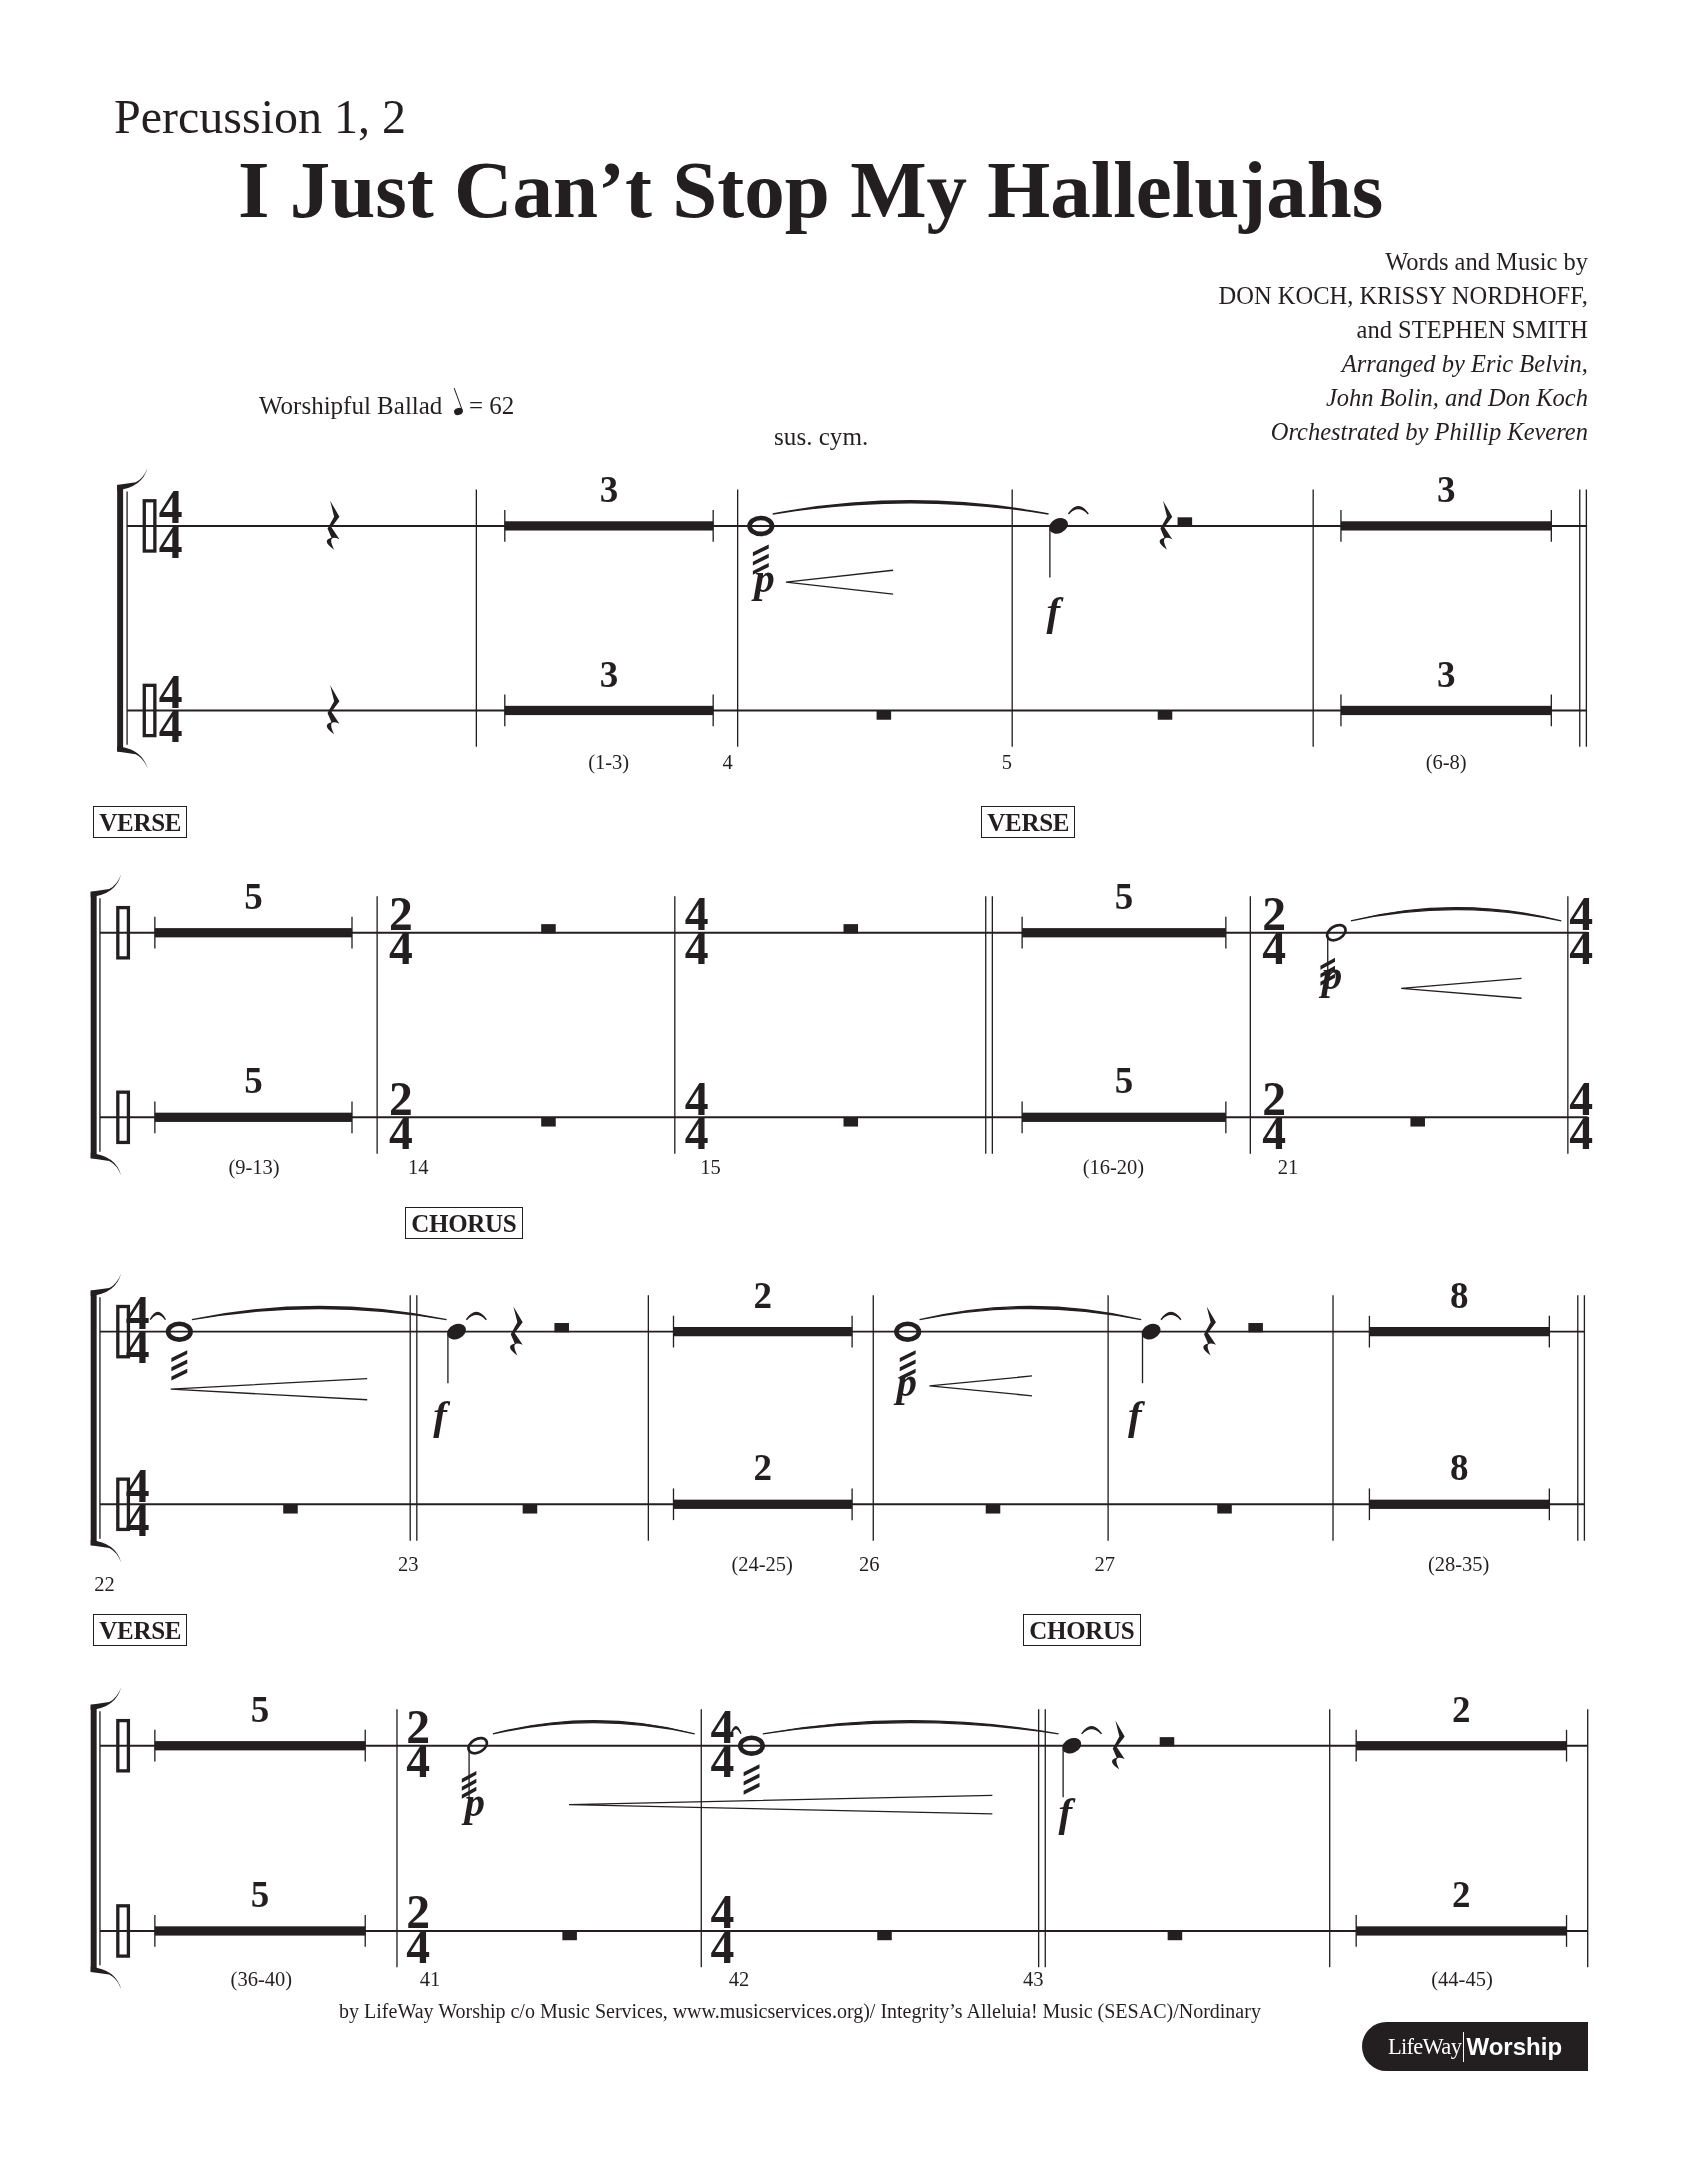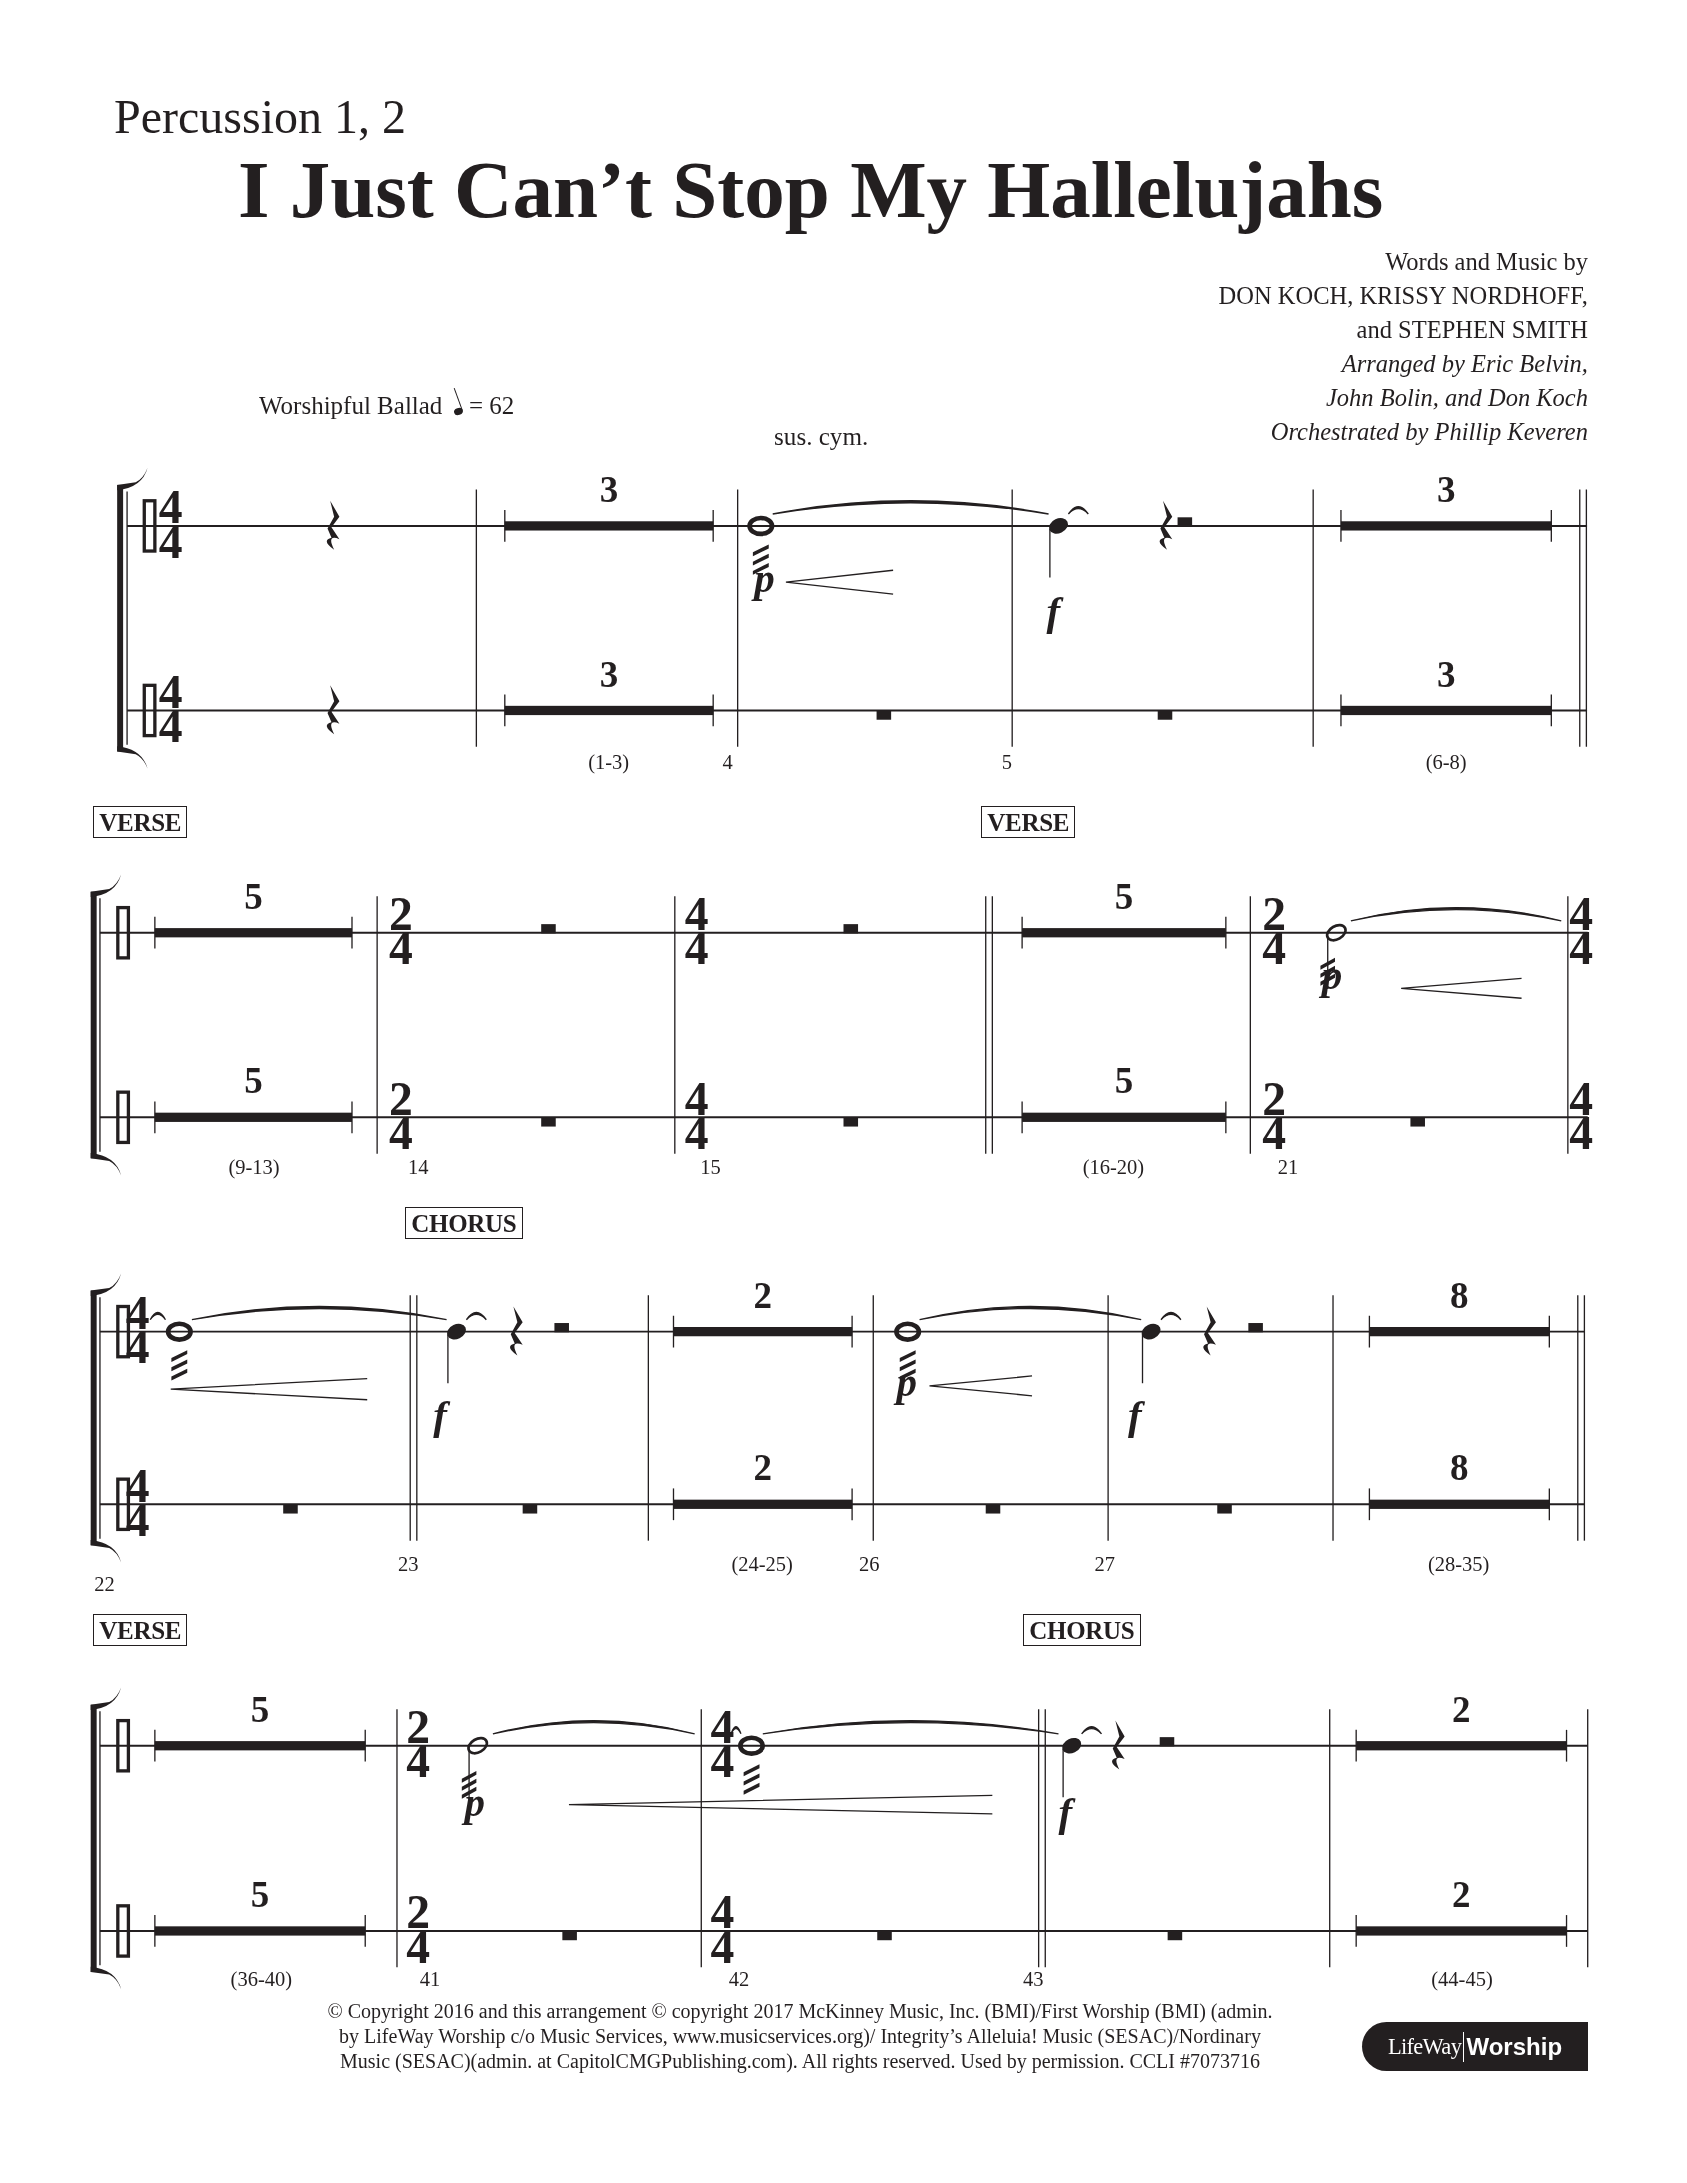--- a/index.html
+++ b/index.html
@@ -304,22 +304,20 @@
 
 <div id="marks">
     <div class="abs rehearsal" style="left: 93px; top: 806px;">VERSE</div>
     <div class="abs rehearsal" style="left: 981px; top: 806px;">VERSE</div>
     <div class="abs rehearsal" style="left: 405px; top: 1207px;">CHORUS</div>
     <div class="abs rehearsal" style="left: 93px; top: 1614px;">VERSE</div>
     <div class="abs rehearsal" style="left: 1023px; top: 1614px;">CHORUS</div>
   </div>
 
 <div class="abs footer">
-  <div>© Copyright 2016 and this arrangement © copyright 2017 McKinney Music, Inc. (BMI)/First Worship (BMI) (admin.</div>
   <div>by LifeWay Worship c/o Music Services, www.musicservices.org)/ Integrity’s Alleluia! Music (SESAC)/Nordinary</div>
-  <div>Music (SESAC)(admin. at CapitolCMGPublishing.com). All rights reserved. Used by permission. CCLI #7073716</div>
 </div>
 <div class="abs logo">
   <span class="lw">LifeWay</span>
   <span class="sep"></span>
   <span class="wo">Worship</span>
 </div>
 
 
 </body></html>

